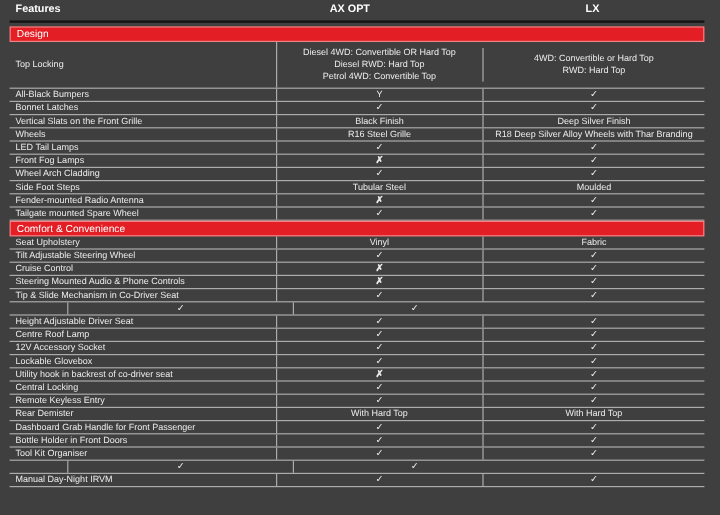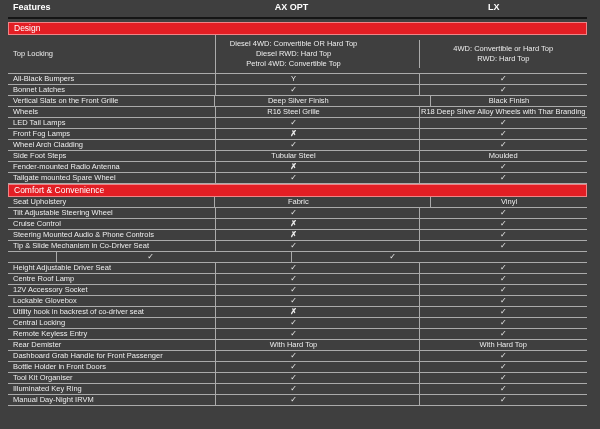--- a/index.html
+++ b/index.html
@@ -38,21 +38,21 @@
   .row{display:flex;align-items:center;border-bottom:1px solid var(--grid);}
   .cell{
     box-sizing:border-box;
     font-size:7.5px;line-height:10px;
     color:var(--ink);
     white-space:pre-line;
   }
   .cell.feature{width:32.6%;padding:0 3px 0 5px;}
   .cell.value{text-align:center;border-left:1px solid var(--grid);}
   .cell.value.c1{width:32.5%;margin-left:48px;}
-  .cell.value.c2{width:34.9%;margin-left:47px;}
+  .cell.value.c2{width:34.9%;}
   .row.tall .cell{padding-top:4px;padding-bottom:4px;}
   .cell.check{font-size:8px;}
   .cell.cross{font-weight:bold;font-size:8px;}
 </style>
 </head>
 <body>
 
 <div class="page">
   <div class="table-header">
     <div class="hcell features">Features</div>
@@ -77,22 +77,22 @@
         <div class="cell value c1">Y</div>
         <div class="cell value c2 check">✓</div>
       </div>
       <div class="row">
         <div class="cell feature">Bonnet Latches</div>
         <div class="cell value c1 check">✓</div>
         <div class="cell value c2 check">✓</div>
       </div>
       <div class="row">
         <div class="cell feature">Vertical Slats on the Front Grille</div>
+        <div class="cell value c1">Black Finish</div>
         <div class="cell value c2">Deep Silver Finish</div>
-        <div class="cell value c1">Black Finish</div>
       </div>
       <div class="row">
         <div class="cell feature">Wheels</div>
         <div class="cell value c1">R16 Steel Grille</div>
         <div class="cell value c2">R18 Deep Silver Alloy Wheels with Thar Branding</div>
       </div>
       <div class="row">
         <div class="cell feature">LED Tail Lamps</div>
         <div class="cell value c1 check">✓</div>
         <div class="cell value c2 check">✓</div>
@@ -120,22 +120,22 @@
       <div class="row">
         <div class="cell feature">Tailgate mounted Spare Wheel</div>
         <div class="cell value c1 check">✓</div>
         <div class="cell value c2 check">✓</div>
       </div>
       <div class="section-bar">
         <span class="section-title">Comfort &amp; Convenience</span>
       </div>
       <div class="row">
         <div class="cell feature">Seat Upholstery</div>
+        <div class="cell value c1">Vinyl</div>
         <div class="cell value c2">Fabric</div>
-        <div class="cell value c1">Vinyl</div>
       </div>
       <div class="row">
         <div class="cell feature">Tilt Adjustable Steering Wheel</div>
         <div class="cell value c1 check">✓</div>
         <div class="cell value c2 check">✓</div>
       </div>
       <div class="row">
         <div class="cell feature">Cruise Control</div>
         <div class="cell value c1 cross">✗</div>
         <div class="cell value c2 check">✓</div>
@@ -203,21 +203,20 @@
         <div class="cell feature">Bottle Holder in Front Doors</div>
         <div class="cell value c1 check">✓</div>
         <div class="cell value c2 check">✓</div>
       </div>
       <div class="row">
         <div class="cell feature">Tool Kit Organiser</div>
         <div class="cell value c1 check">✓</div>
         <div class="cell value c2 check">✓</div>
       </div>
       <div class="row">
-        <div class="cell feature">Illuminated Key Ring</div>
         <div class="cell value c1 check">✓</div>
         <div class="cell value c2 check">✓</div>
       </div>
       <div class="row">
         <div class="cell feature">Manual Day-Night IRVM</div>
         <div class="cell value c1 check">✓</div>
         <div class="cell value c2 check">✓</div>
       </div>
     </div>
 </div>

